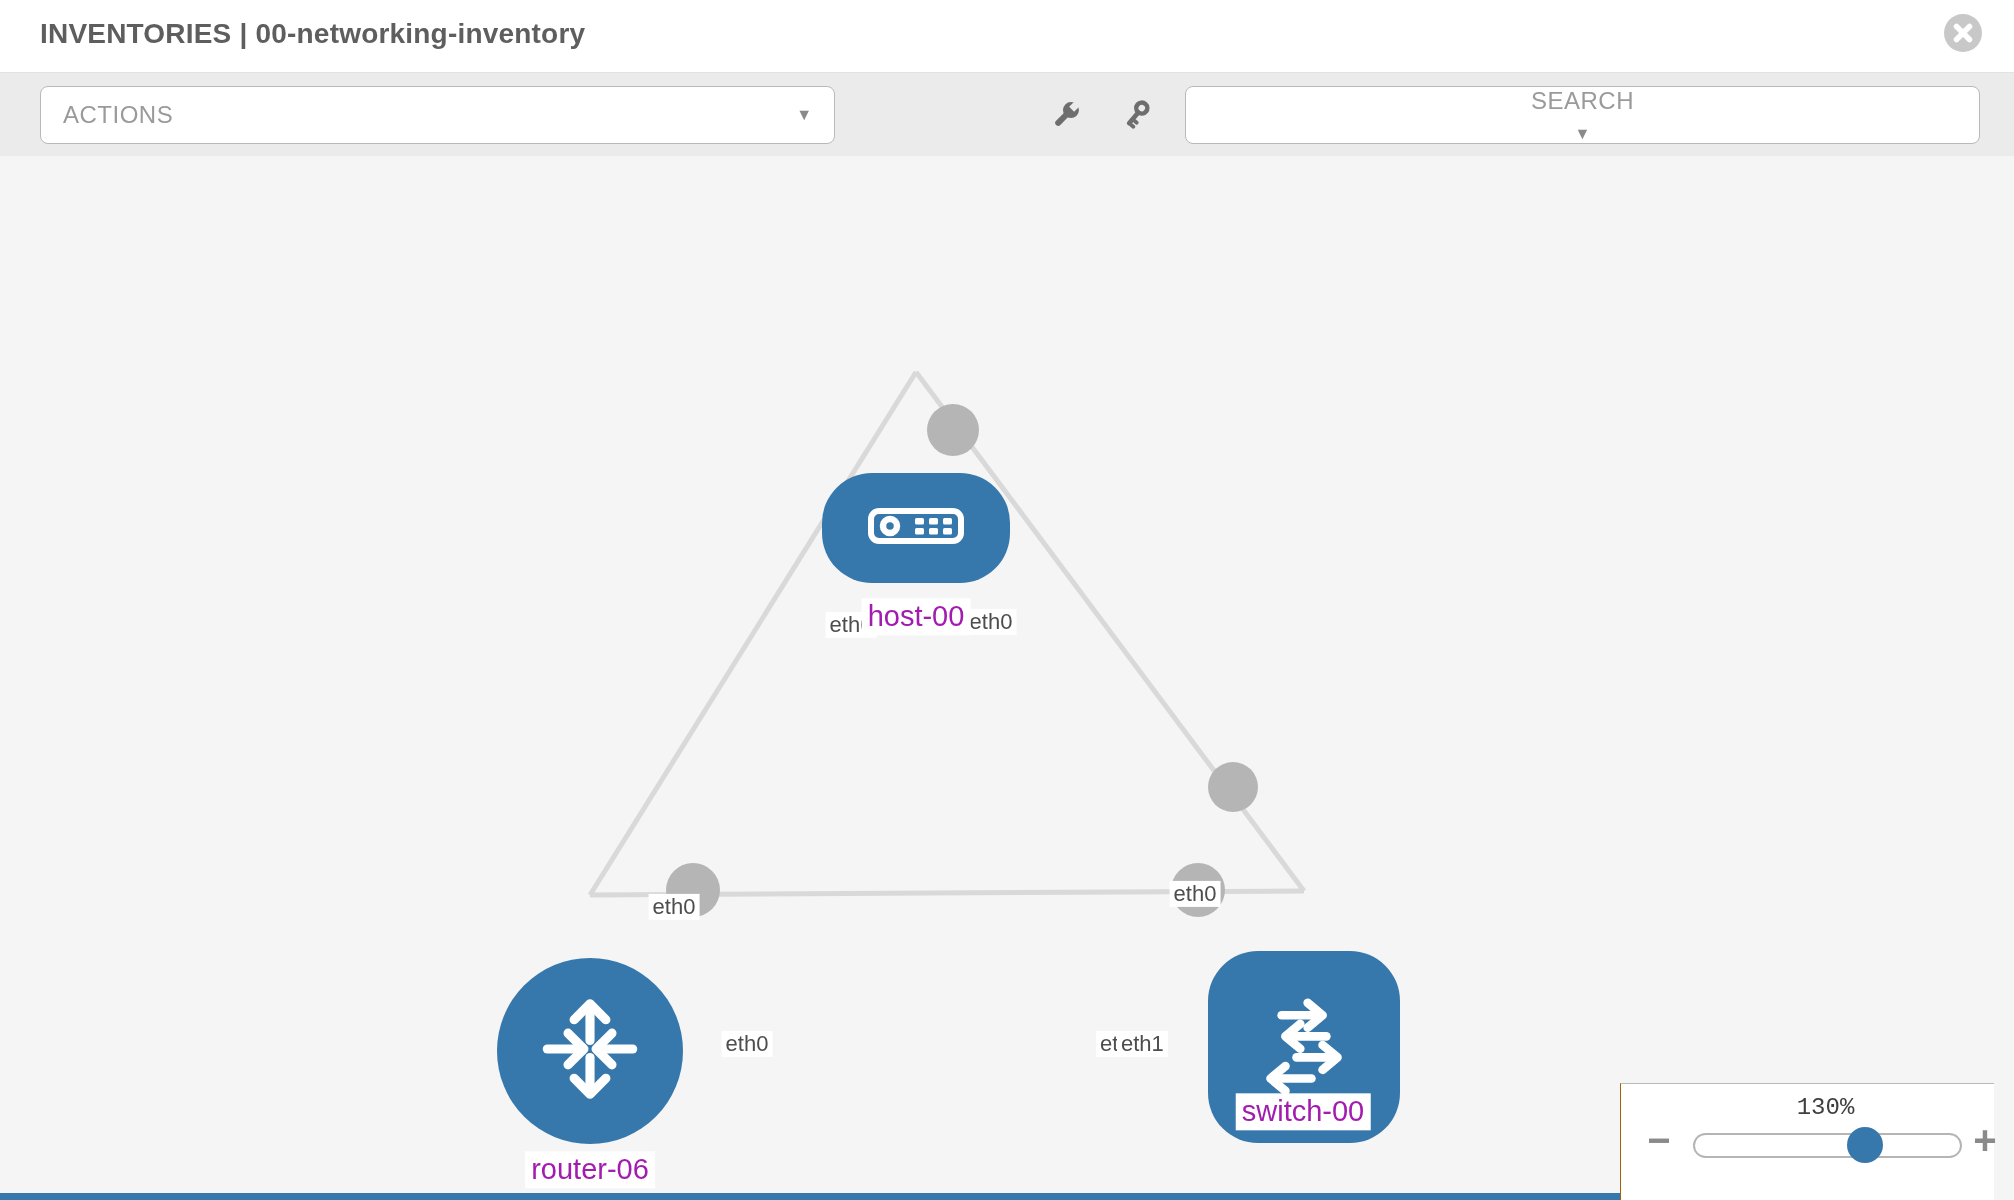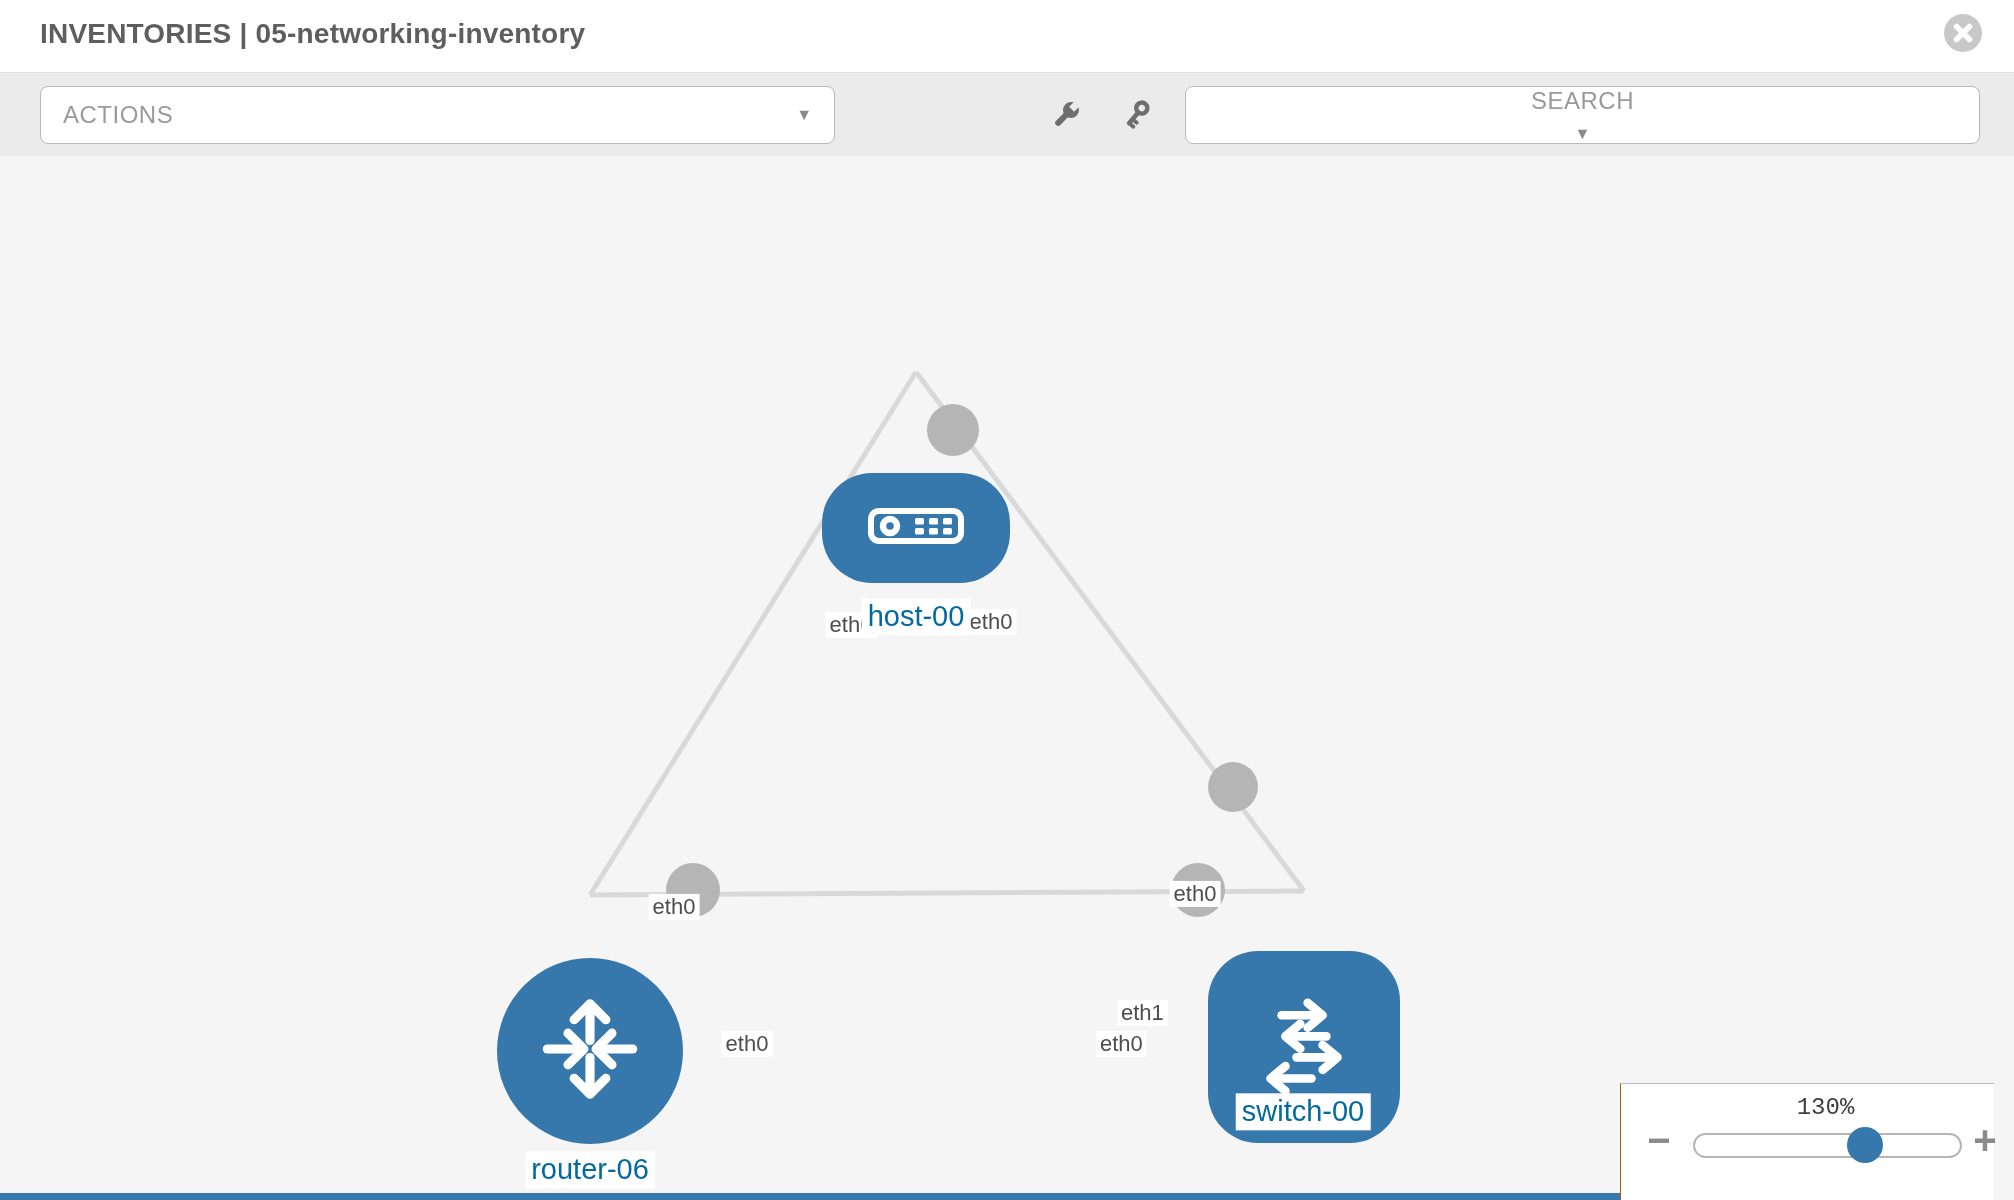--- a/index.html
+++ b/index.html
@@ -48,39 +48,39 @@
     position:absolute;left:0;top:156px;width:2014px;height:1044px;
     background:#f5f5f6;
   }
   .links-layer{position:absolute;left:0;top:0;z-index:1;}
   .node{position:absolute;z-index:4;background:#3778ac;display:flex;align-items:center;justify-content:center;cursor:pointer;}
   .node-host{left:822px;top:317px;width:188px;height:110px;border-radius:50px;}
   .node-router{left:497px;top:802px;width:186px;height:186px;border-radius:50%;}
   .node-switch{left:1208px;top:795px;width:192px;height:192px;border-radius:50px;}
   .node-label{
     position:absolute;z-index:5;transform:translate(-50%,-50%);
-    background:#fff;color:#0369a1;font-size:29px;line-height:1.15;
+    background:#fff;color:#a21caf;font-size:29px;line-height:1.15;
     padding:2px 6px;white-space:nowrap;
   }
   .iface-label{
     position:absolute;z-index:3;transform:translate(-50%,-50%);
     background:#fff;color:#4d4d4d;font-size:22px;line-height:1.1;
     padding:1px 4px;white-space:nowrap;
   }
   .iface-label.anchor-left{transform:translate(0,-50%);}
   .lbl-host{left:916px;top:461px;}
   .lbl-router{left:590px;top:1014px;}
   .lbl-switch{left:1303px;top:956px;}
   .if-host-left{left:851px;top:469px;}
   .if-host-right{left:991px;top:466px;}
   .if-router-up{left:674px;top:751px;}
   .if-switch-up{left:1195px;top:738px;}
   .if-mid-left{left:747px;top:888px;}
   .if-mid-back{left:1096px;top:888px;}
-  .if-mid-front{left:1117px;top:857px;}
+  .if-mid-front{left:1117px;top:888px;}
   
   .bottom-bar{position:absolute;left:0;top:1193px;width:1620px;height:7px;background:#3778ac;}
   
   .zoom-panel{
     position:absolute;left:1620px;top:1083px;width:374px;height:117px;
     background:#ffffff;border-left:1px solid #a16207;border-top:1px solid #b9b9b9;
     box-sizing:border-box;z-index:6;font-family:Liberation Mono, monospace;
   }
   .zoom-level{
     position:absolute;left:72px;top:10px;width:265px;text-align:center;
@@ -98,21 +98,21 @@
   }
   .zoom-thumb{
     position:absolute;left:152px;top:-8px;width:36px;height:36px;border-radius:50%;
     background:#3778ac;cursor:grab;
   }
 </style>
 </head>
 <body>
 
 <div class="header">
-  <div class="header-title">INVENTORIES | 05-networking-inventory</div>
+  <div class="header-title">INVENTORIES | 00-networking-inventory</div>
   <div class="close-btn">
     <span>
       <svg width="38" height="38" viewBox="0 0 38 38">
         <path d="M12.5 12.5 L25.5 25.5 M25.5 12.5 L12.5 25.5" stroke="#ffffff" stroke-width="5.5" stroke-linecap="round" fill="none"></path>
       </svg>
     </span>
   </div>
 </div>
 
 <div class="toolbar">

